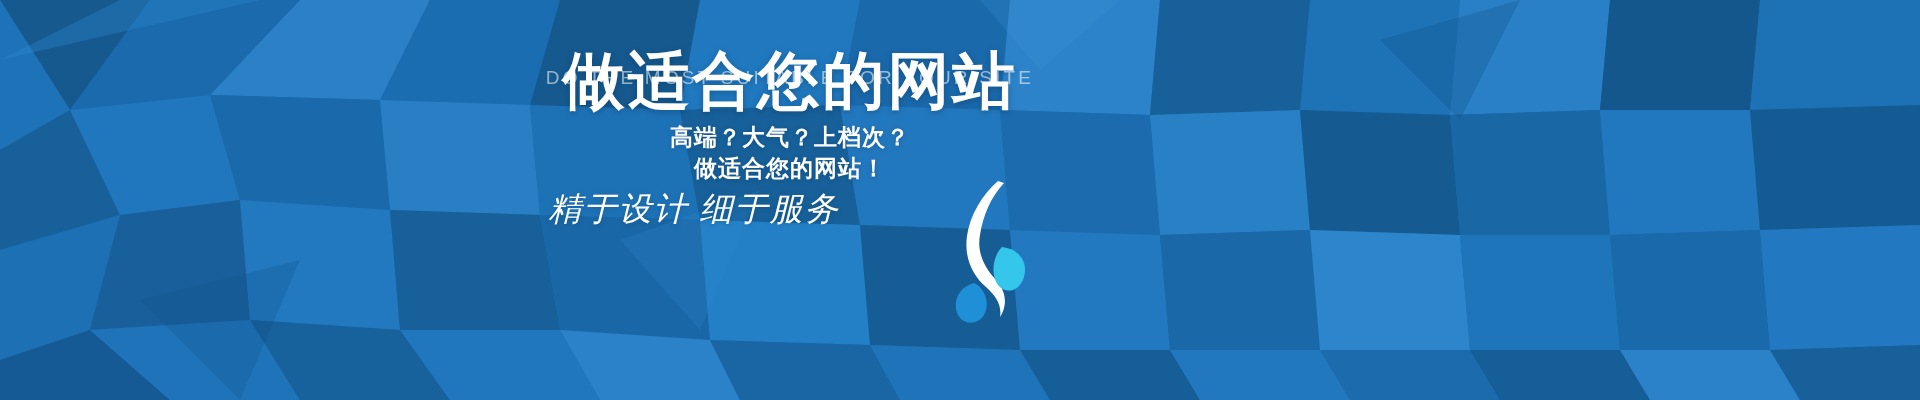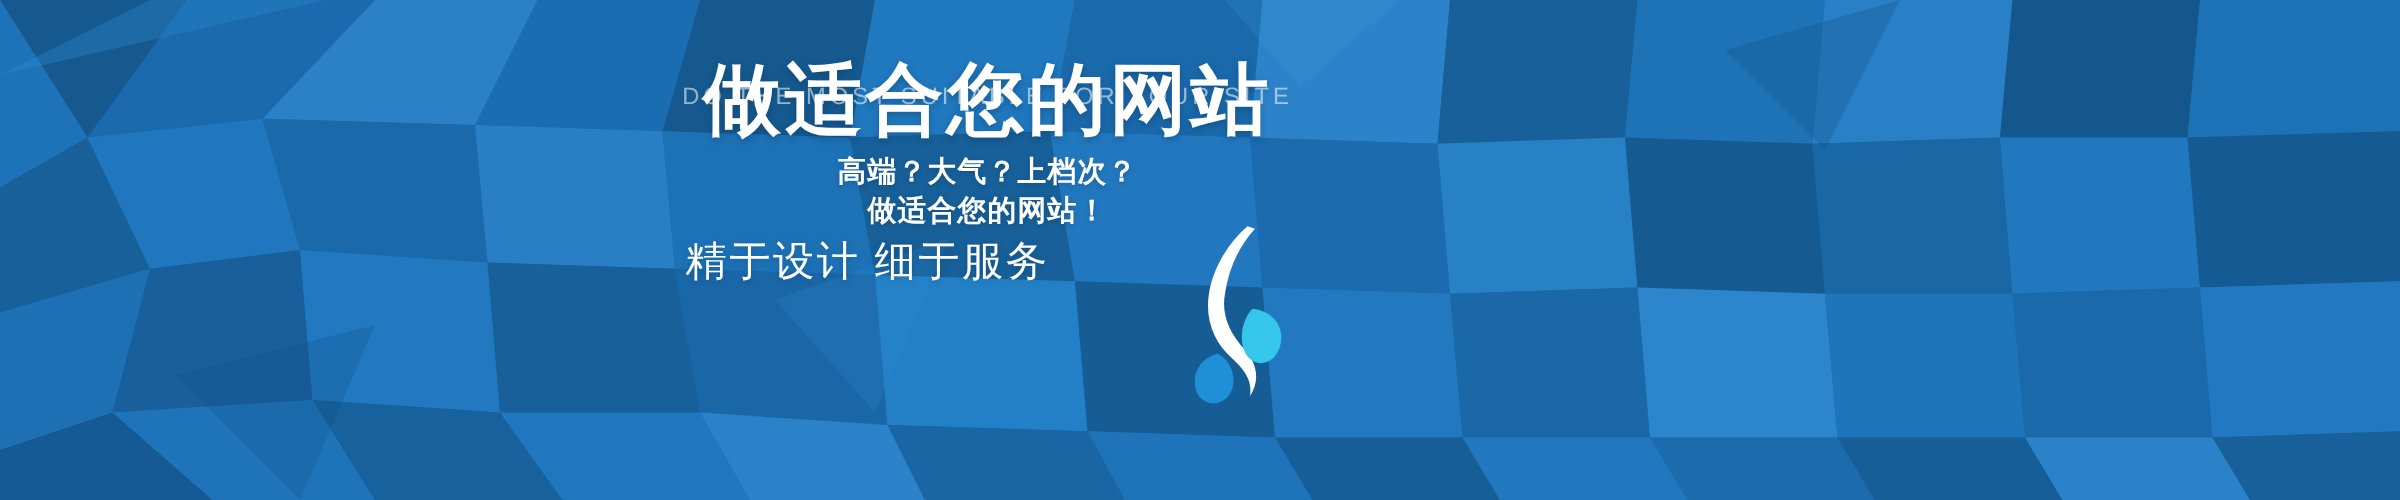--- a/index.html
+++ b/index.html
@@ -91,20 +91,21 @@
     gap: 96px;
   }
   .slogan {
     color: #ffffff;
     font-size: 33px;
     font-weight: normal;
     letter-spacing: 2px;
     line-height: 1;
     white-space: nowrap;
     text-shadow: 0 1px 5px rgba(8, 52, 94, 0.30);
+    font-style: italic;
   }
   .logo-mark {
     width: 96px;
     height: 150px;
     position: relative;
     top: 42px;
     flex: 0 0 auto;
   }
   .logo-mark svg { display: block; }
 </style>

